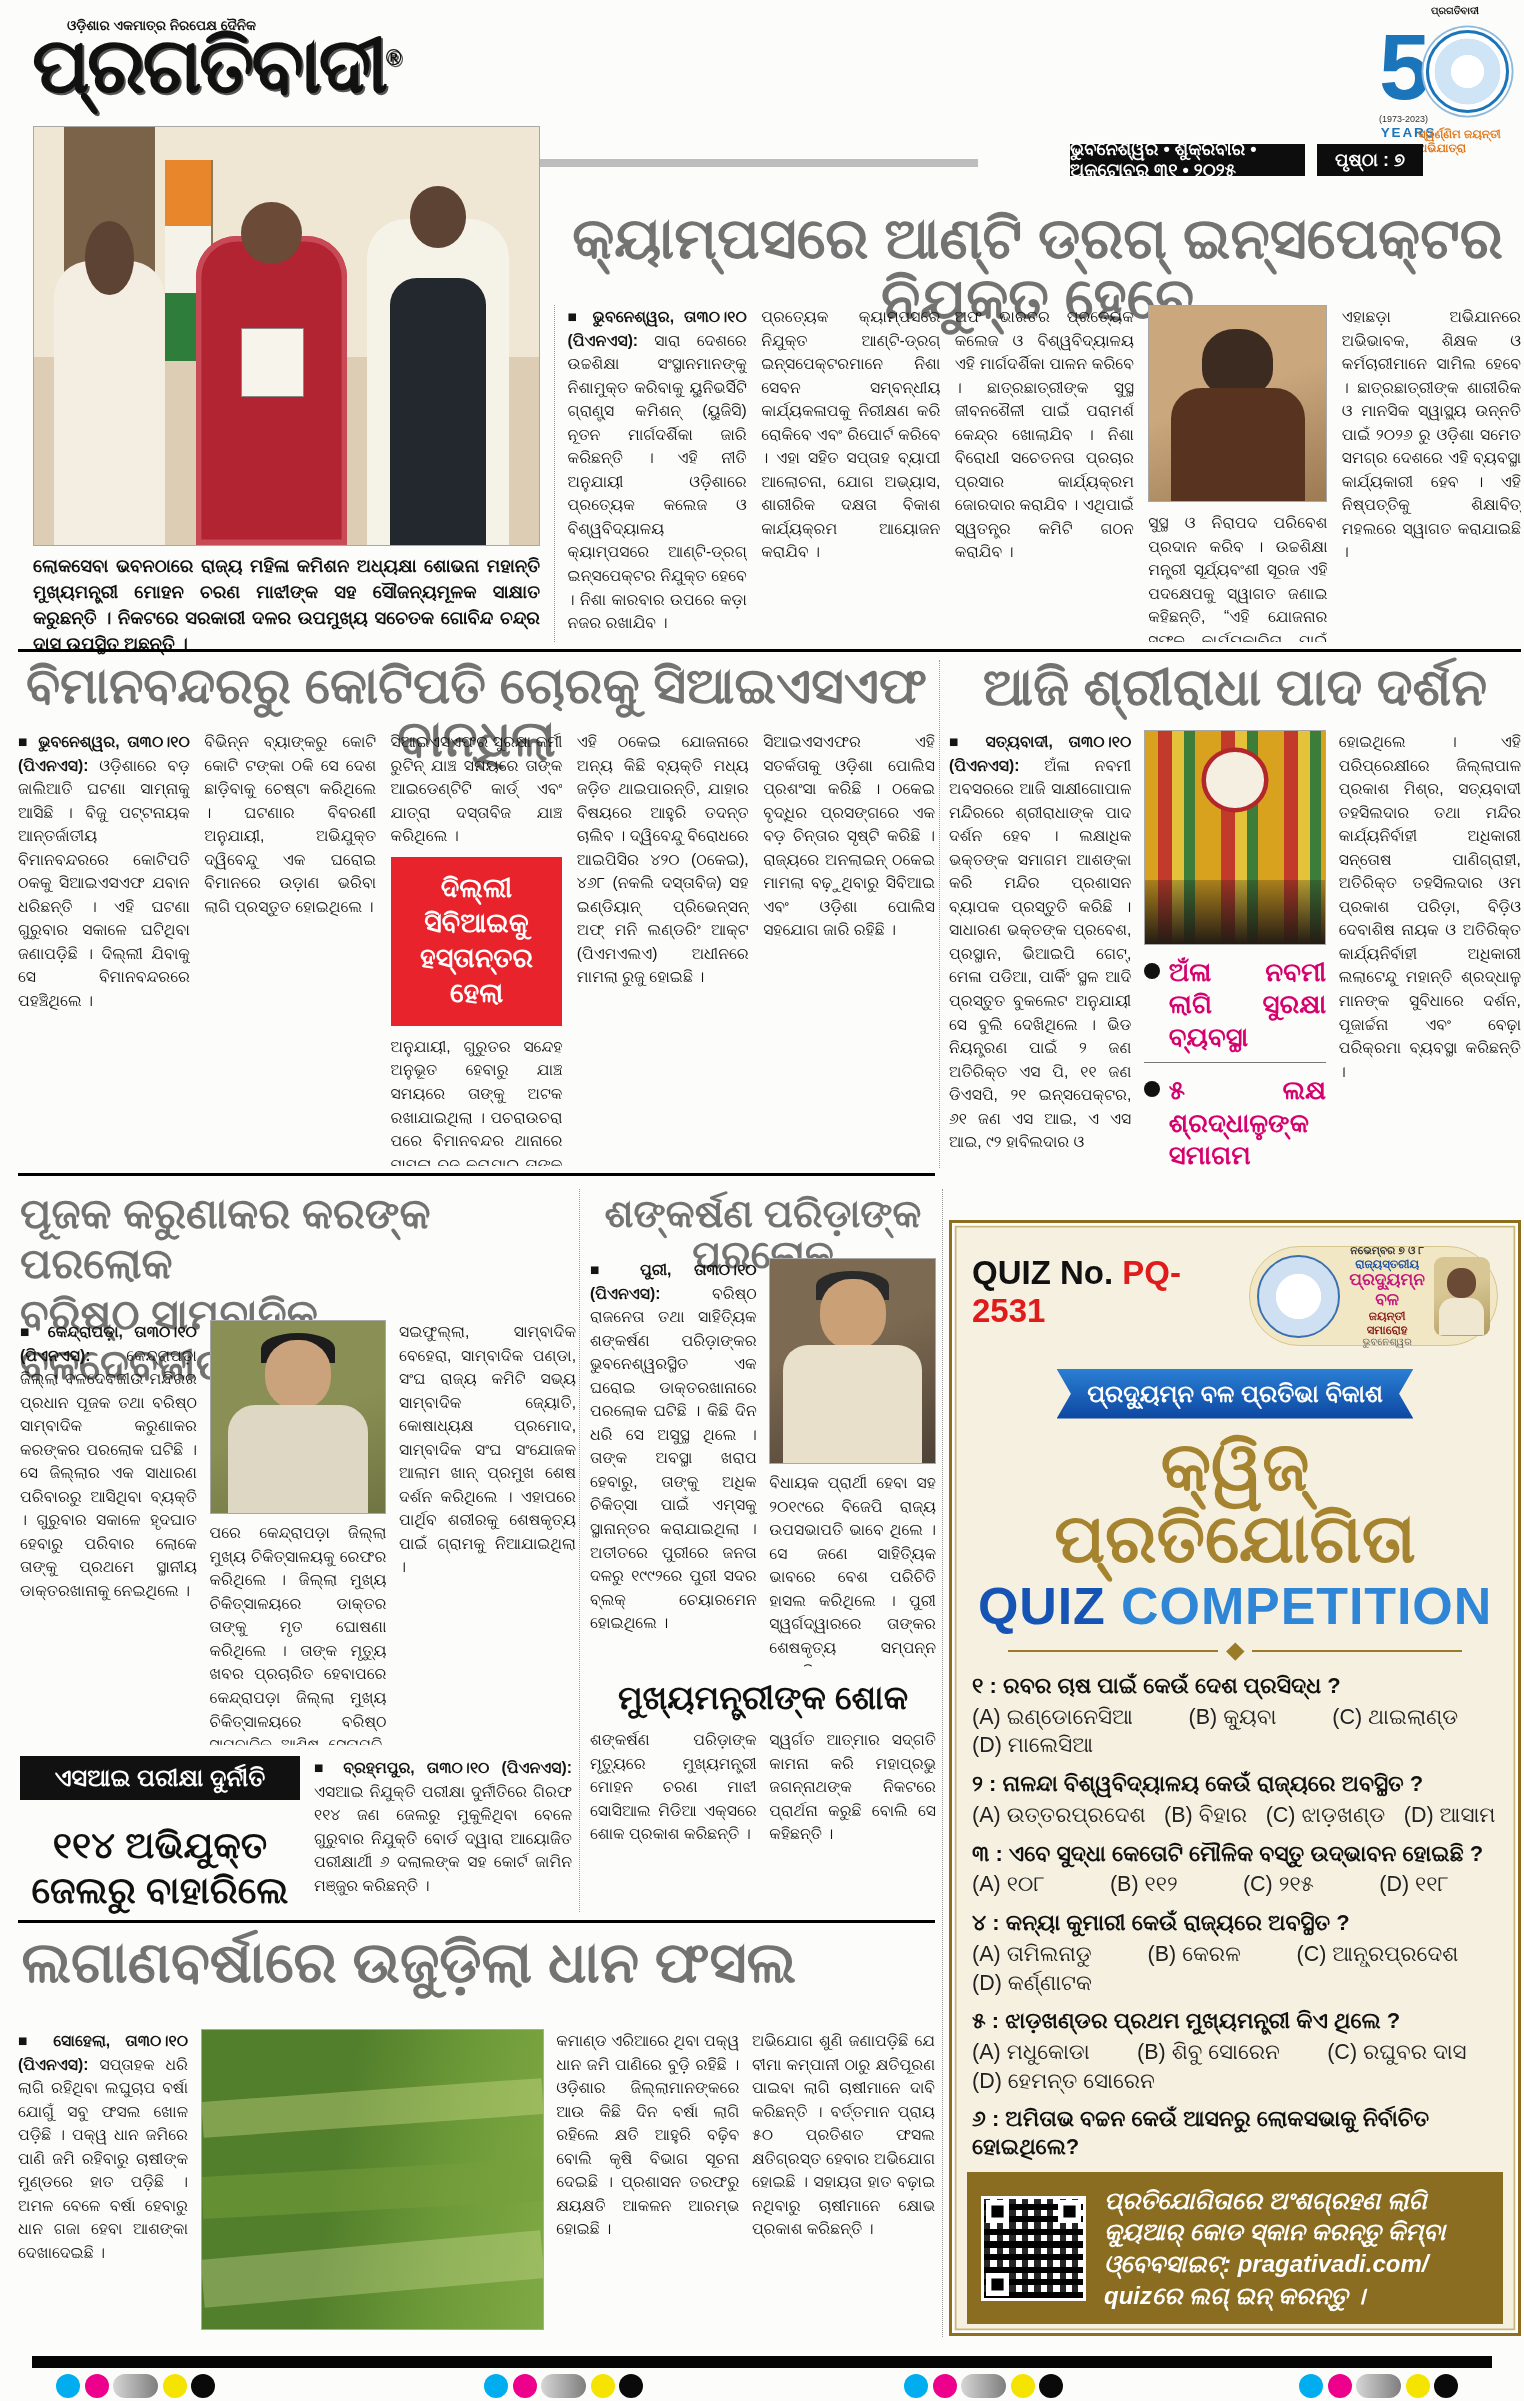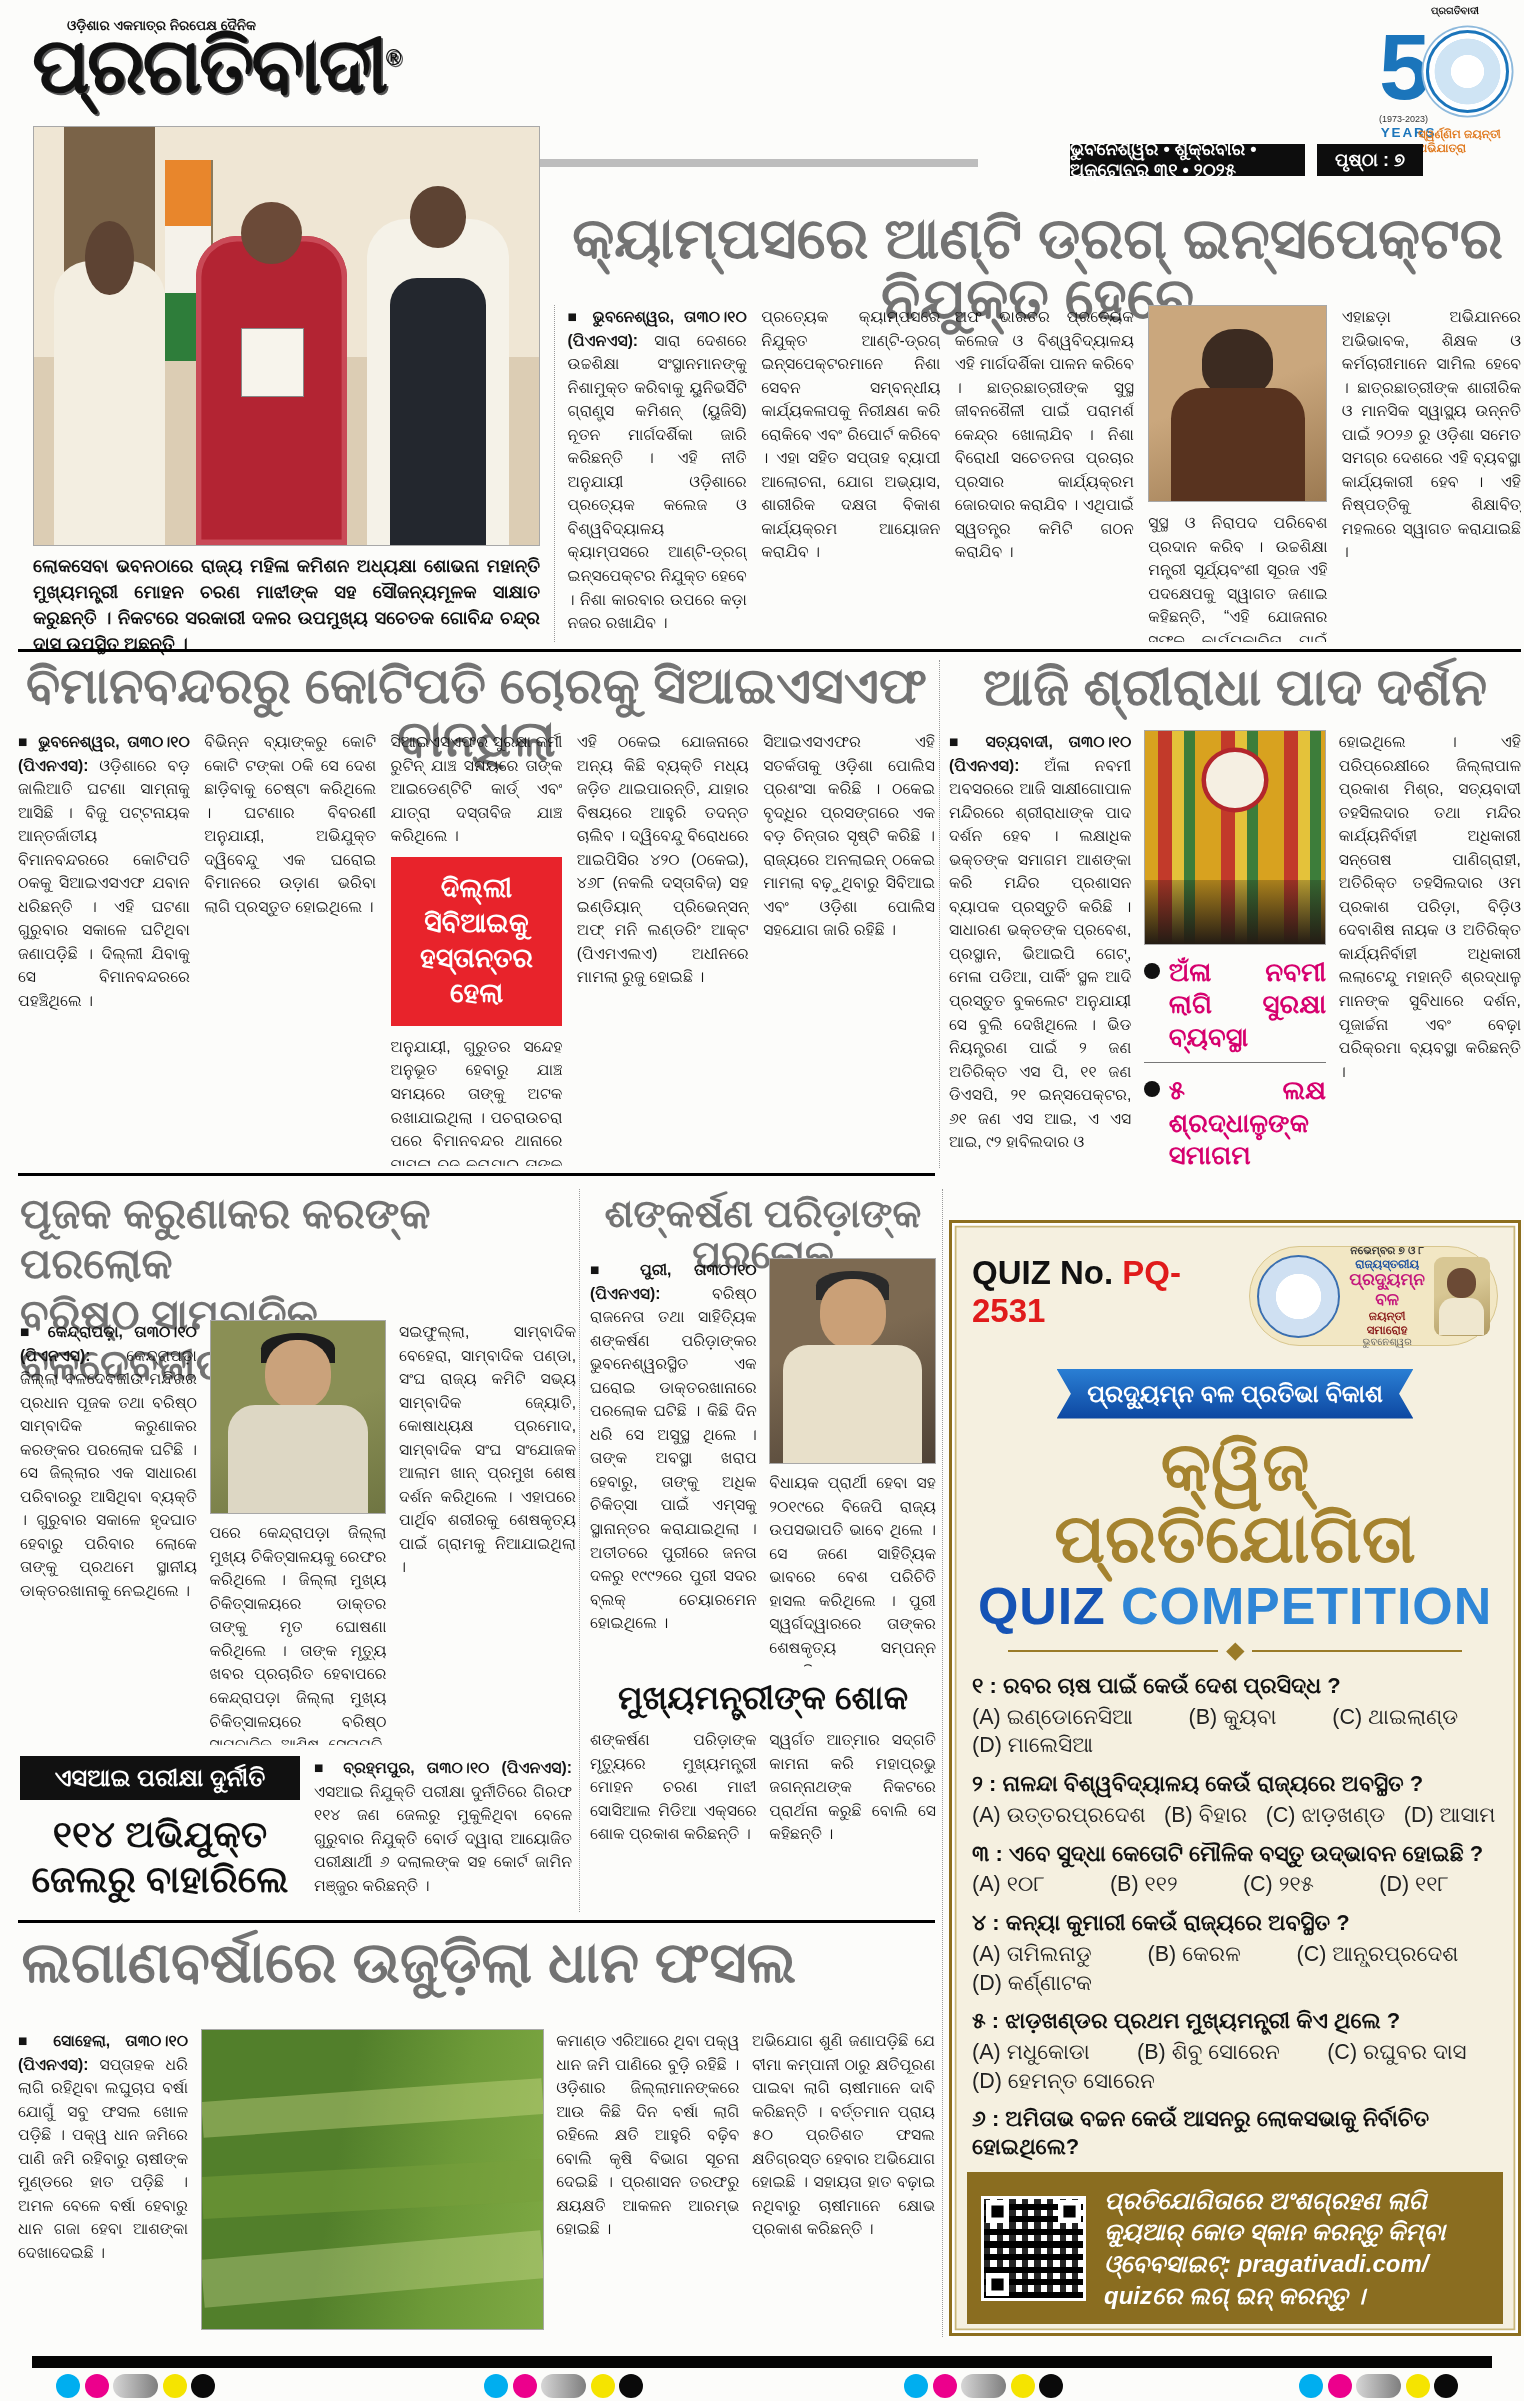--- a/index.html
+++ b/index.html
@@ -59,21 +59,21 @@
   .ph-temple{background:repeating-linear-gradient(90deg,#d8a21f 0 12.6px,#c23a2a 12.6px 27px,#e4c23a 27px 39px,#3d7d3a 39px 50px,#d8a21f 50px 63px);}
   .ph-temple .crowd{position:absolute;left:0;bottom:0;width:100%;height:30%;background:linear-gradient(180deg,rgba(30,25,20,.25),#241c14);}
   .ph-temple .face{position:absolute;left:34%;top:10%;width:32%;height:26%;background:#f5efe2;border-radius:50%;box-shadow:0 0 0 4.5px #b3262c;}
   .ph-paddy{background:linear-gradient(100deg,#527f2b 0 40%,#6d9a38 70%,#7fa944 100%);}
   .ph-paddy .s1{position:absolute;left:0;top:20%;width:100%;height:12%;background:rgba(220,230,150,.35);transform:rotate(-4deg);}
   .ph-paddy .s2{position:absolute;left:0;top:46%;width:100%;height:14%;background:rgba(120,160,60,.5);transform:rotate(-3deg);}
   .ph-paddy .s3{position:absolute;left:0;top:72%;width:100%;height:16%;background:rgba(230,235,170,.3);transform:rotate(-5deg);}
   
   .redbox{background:#e8232b;color:#fff;font-weight:900;font-size:27px;line-height:1.3;text-align:center;padding:14.4px 7.2px;margin:9px 0;}
   .blacktag{background:#111;color:#fff;font-weight:900;font-size:24px;text-align:center;padding:8px 5.4px;}
-  .si-head{font-size:37px;font-weight:900;text-align:center;line-height:1.22;margin-top:12px;}
+  .si-head{font-size:37px;font-weight:900;text-align:center;line-height:1.22;margin-top:23px;}
   .subhead{font-size:33px;font-weight:900;text-align:center;}
   .bullet-item{display:flex;gap:9px;align-items:flex-start;padding:10.8px 0 9px;border-bottom:1.8px solid #777;}
   .bullet-item .dot{width:16px;height:16px;border-radius:50%;background:#111;margin-top:7.2px;flex:none;}
   .bullet-item .btxt{color:#d6006e;font-weight:900;font-size:26px;line-height:1.25;}
   
   .quiz{left:949px;top:1220px;width:572px;height:1116px;background:#f5f0e0;border:3.6px solid #8d6f1f;box-shadow:inset 0 0 0 2.7px #fff,inset 0 0 0 4.5px #c9b77a;box-sizing:border-box;overflow:hidden;}
   .quiz-inner{padding:23px 20px 0;position:relative;height:100%;box-sizing:border-box;display:flex;flex-direction:column;}
   .quiz-no{font-size:33px;font-weight:900;}
   .quiz-no .red{color:#e01b1b;}
   .quiz-top{display:flex;justify-content:space-between;align-items:flex-start;}

